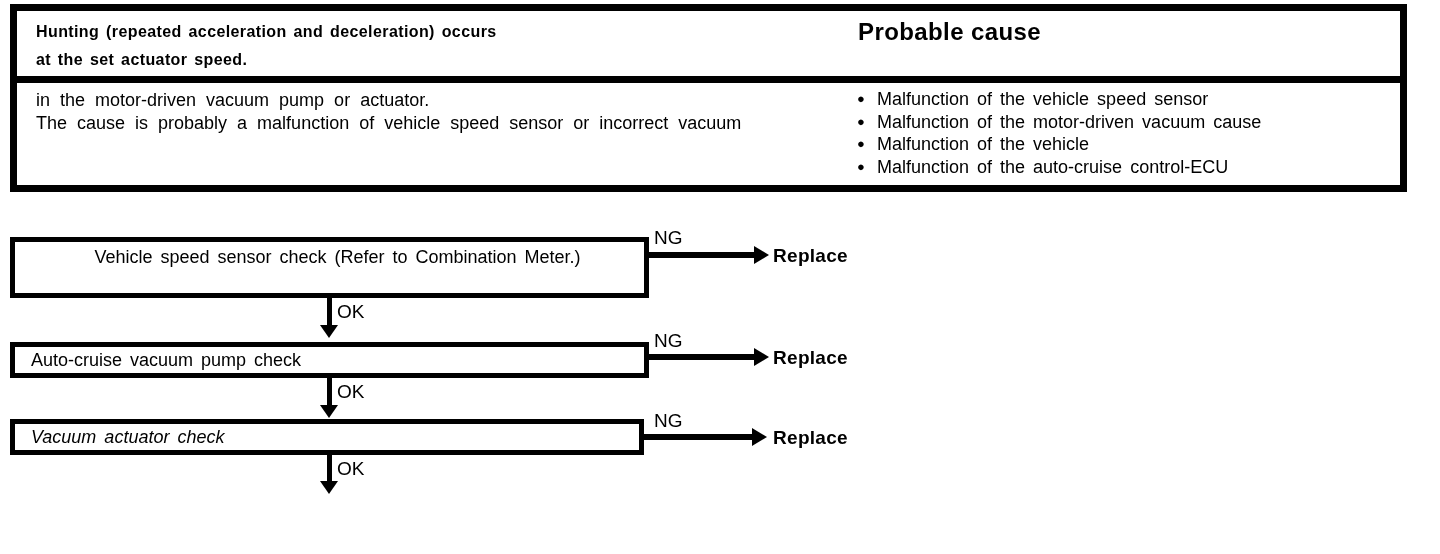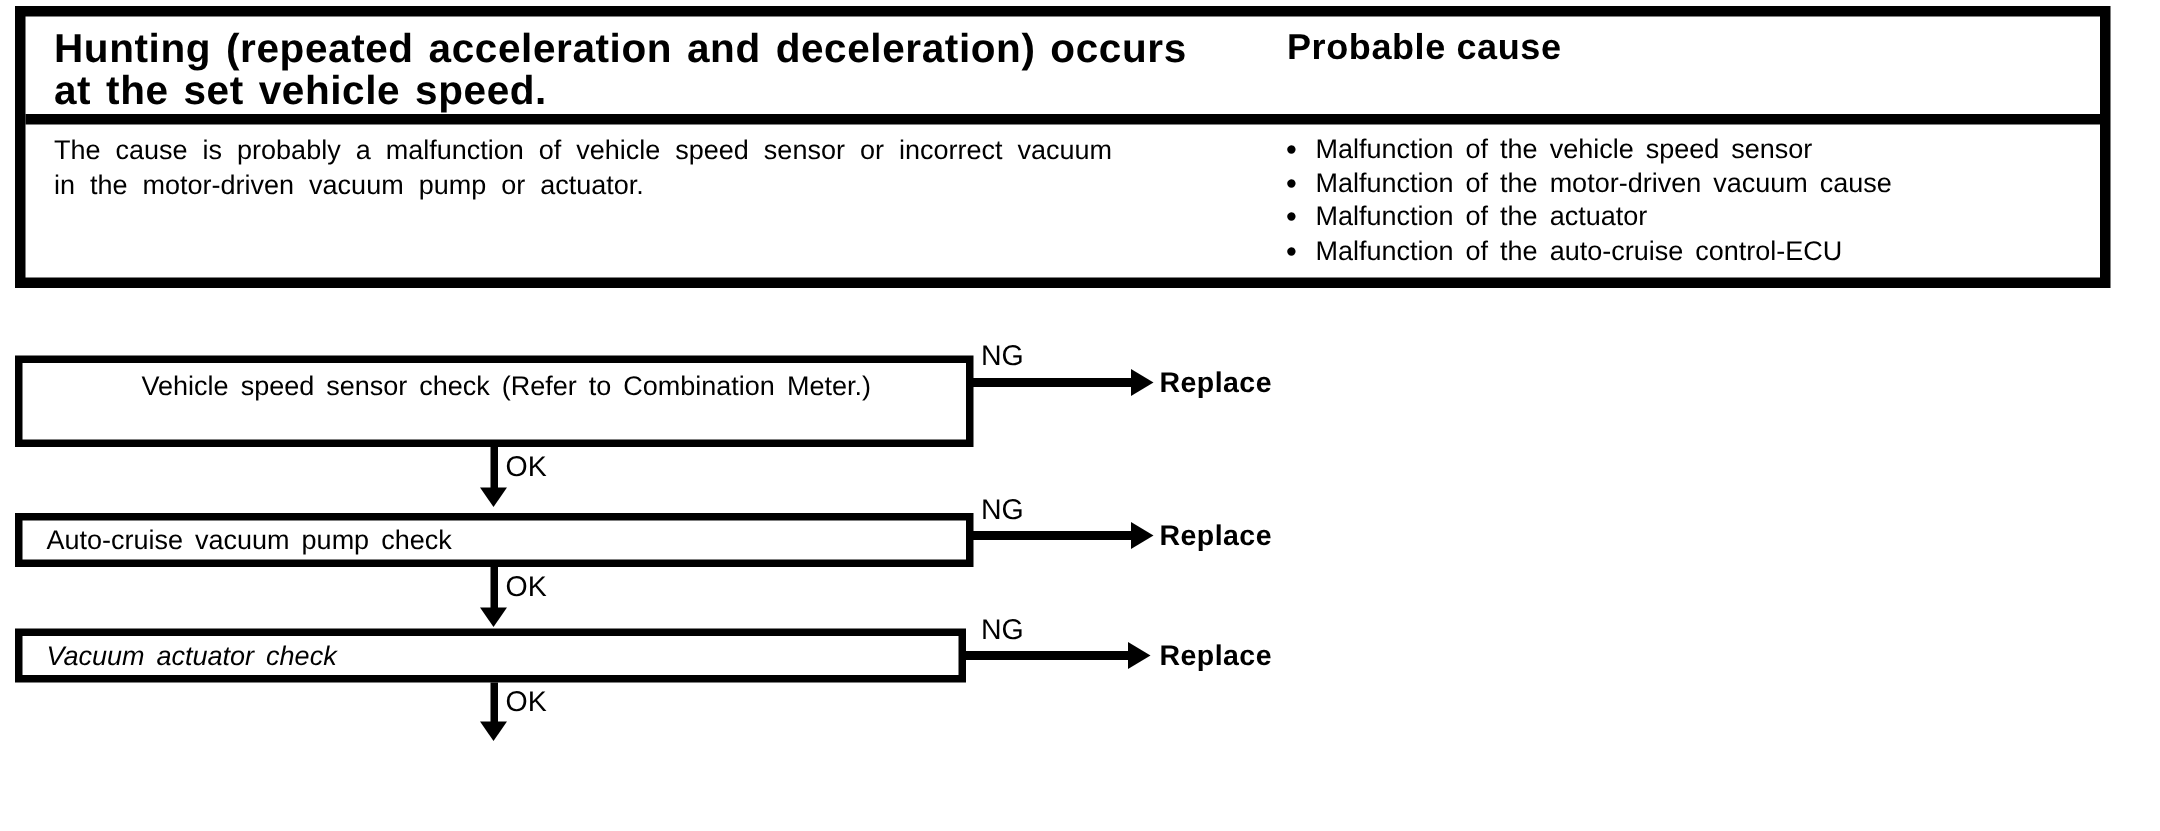--- a/index.html
+++ b/index.html
@@ -27,21 +27,21 @@
   .diag-row-title {
     height: 72px;
     border-bottom: 7px solid #000;
     display: flex;
     flex-shrink: 0;
   }
   .diag-row-body { flex: 1; display: flex; }
   .symptom-cell {
     width: 828px;
     padding: 7px 0 0 19px;
-    font-size: 27px;
+    font-size: 16px;
     font-weight: bold;
     line-height: 28px;
     letter-spacing: 0.4px;
     word-spacing: 2px;
     flex-shrink: 0;
   }
   .cause-header-cell {
     padding: 7px 0 0 13px;
     font-size: 24px;
     font-weight: bold;
@@ -100,41 +100,41 @@
 </style>
 </head>
 <body>
 
 <div class="page">
 
   <div class="diag-table">
     <div class="diag-row-title">
       <div class="symptom-cell">
         <span style="display:block">Hunting (repeated acceleration and deceleration) occurs</span>
-        <span style="display:block">at the set vehicle speed.</span>
+        <span style="display:block">at the set actuator speed.</span>
       </div>
       <div class="cause-header-cell">Probable cause</div>
     </div>
     <div class="diag-row-body">
       <div class="description-cell">
+        <span style="display:block">in the motor-driven vacuum pump or actuator.</span>
         <span style="display:block">The cause is probably a malfunction of vehicle speed sensor or incorrect vacuum</span>
-        <span style="display:block">in the motor-driven vacuum pump or actuator.</span>
       </div>
       <div class="causes-cell">
         <div class="cause-item">
           <span class="cause-bullet">●</span>
           <span>Malfunction of the vehicle speed sensor</span>
         </div>
         <div class="cause-item">
           <span class="cause-bullet">●</span>
           <span>Malfunction of the motor-driven vacuum cause</span>
         </div>
         <div class="cause-item">
           <span class="cause-bullet">●</span>
-          <span>Malfunction of the actuator</span>
+          <span>Malfunction of the vehicle</span>
         </div>
         <div class="cause-item">
           <span class="cause-bullet">●</span>
           <span>Malfunction of the auto-cruise control-ECU</span>
         </div>
       </div>
     </div>
   </div>
 
   <div class="flow-box align-top" style="left:10px; top:237px; width:639px; height:61px;text-align:center;">

